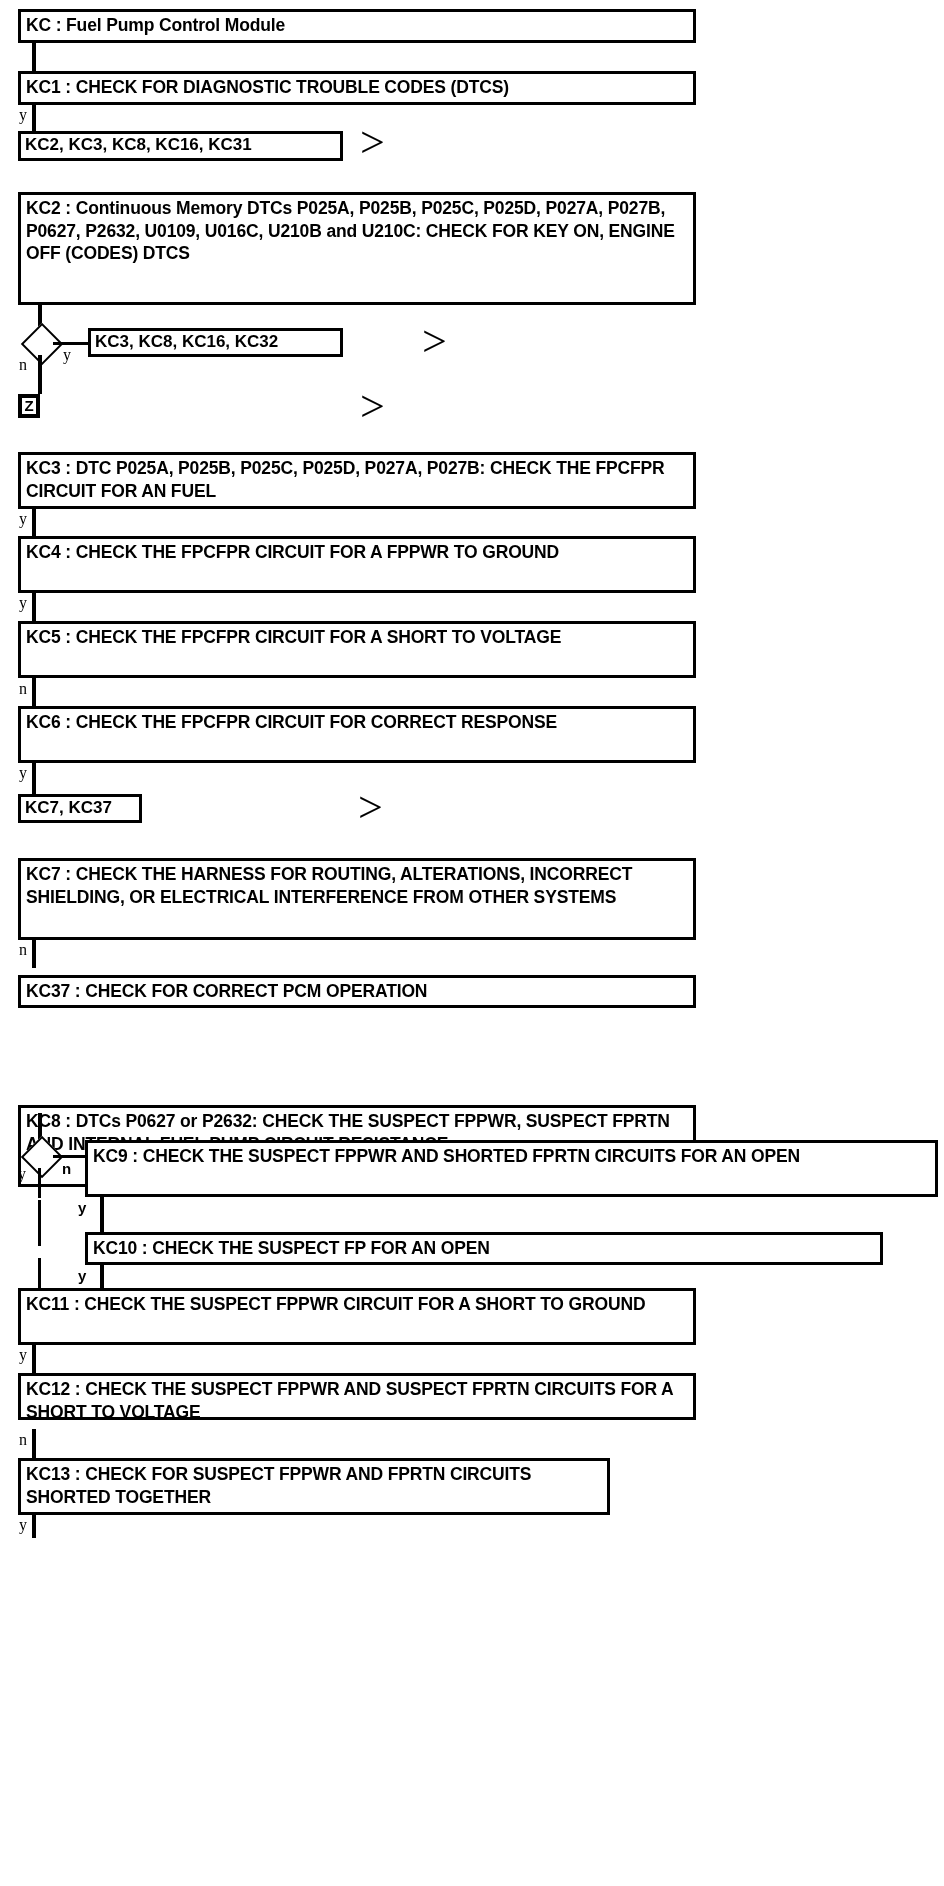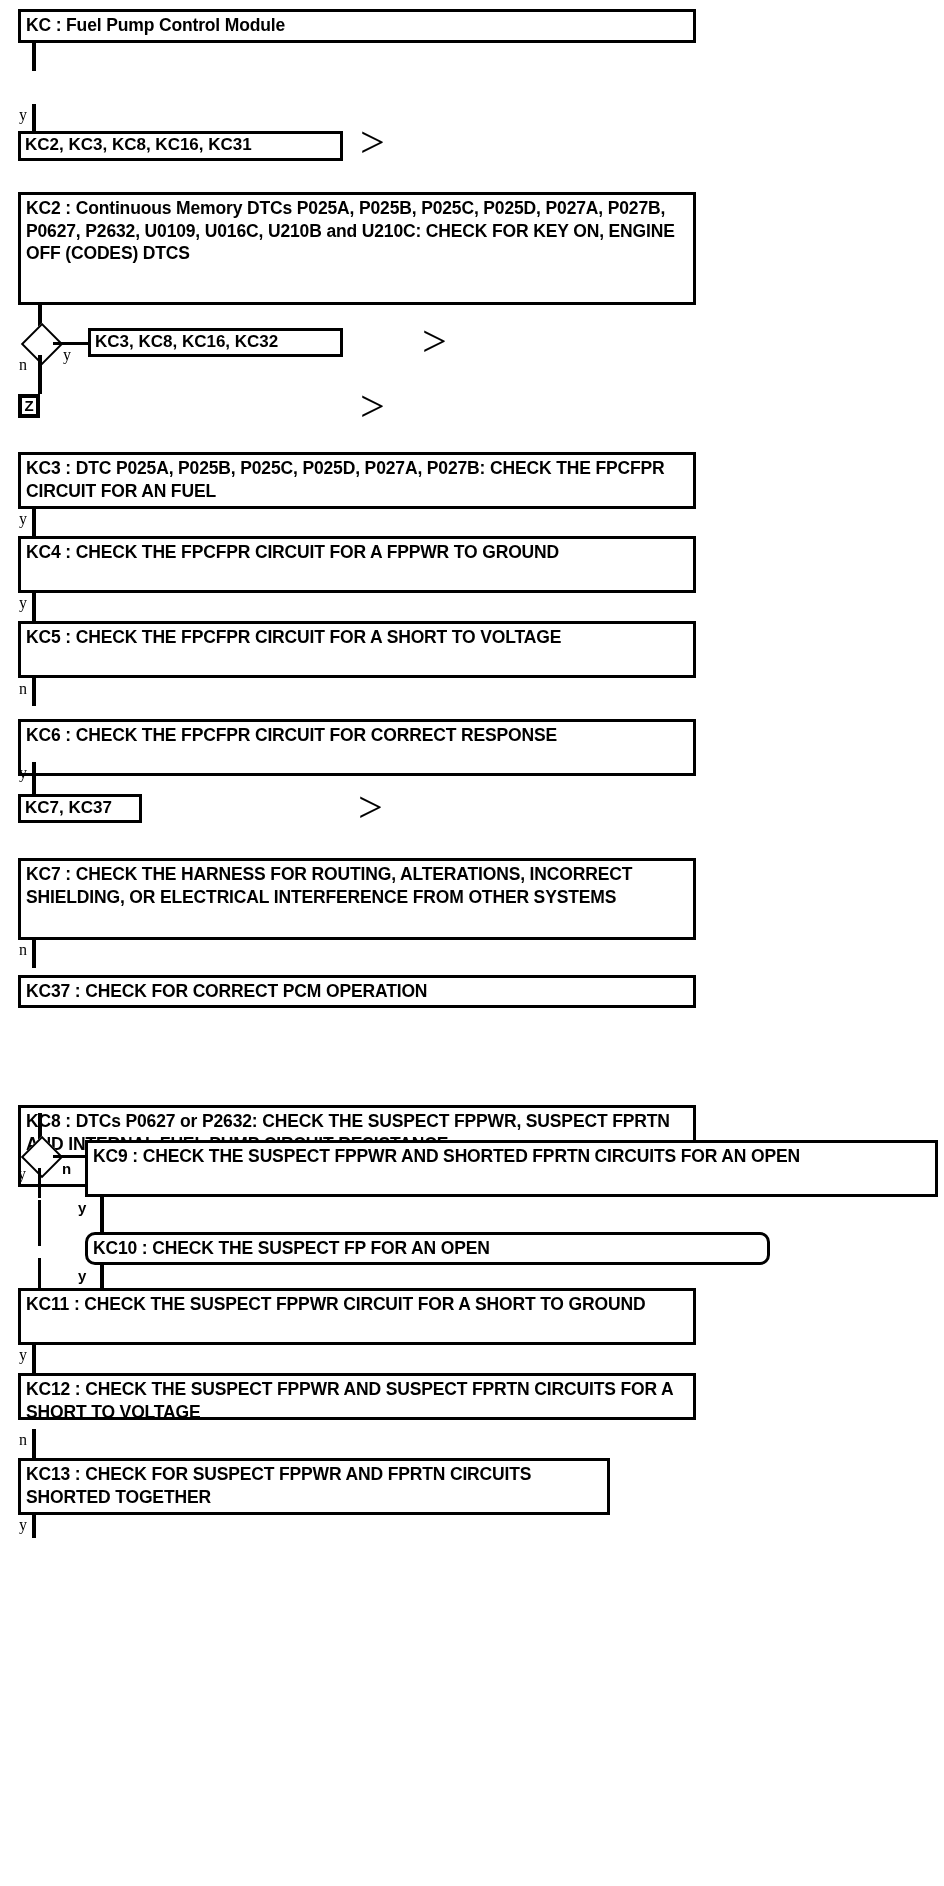--- a/index.html
+++ b/index.html
@@ -84,20 +84,21 @@
 </style>
 </head>
 <body>
 
 <div id="flow">
 
   <div class="node" style="left:18px;top:9px;width:678px;height:34px;">KC : Fuel Pump Control Module</div>
 
   <div class="vline" style="left:32px;top:41px;height:30px;"></div>
 
+  <div class="node" style="left:18px;top:71px;width:678px;height:34px;">KC1 : CHECK FOR DIAGNOSTIC TROUBLE CODES (DTCS)</div>
 
   <div class="blabel" style="left:19px;top:107px;">y</div>
   <div class="vline" style="left:32px;top:104px;height:27px;"></div>
 
   <div class="ref" style="left:18px;top:131px;width:325px;height:30px;">KC2, KC3, KC8, KC16, KC31</div>
   <div class="chev" style="left:360px;top:121px;">&gt;</div>
 
   <div class="node" style="left:18px;top:192px;width:678px;height:113px;">KC2 : Continuous Memory DTCs P025A, P025B, P025C, P025D, P027A, P027B, P0627, P2632, U0109, U016C, U210B and U210C: CHECK FOR KEY ON, ENGINE OFF (CODES) DTCS</div>
 
   <div class="vline" style="left:38px;top:303px;height:26px;"></div>
@@ -118,21 +119,21 @@
   <div class="vline" style="left:32px;top:508px;height:28px;"></div>
 
   <div class="node" style="left:18px;top:536px;width:678px;height:57px;">KC4 : CHECK THE FPCFPR CIRCUIT FOR A FPPWR TO GROUND</div>
   <div class="blabel" style="left:19px;top:595px;">y</div>
   <div class="vline" style="left:32px;top:592px;height:29px;"></div>
 
   <div class="node" style="left:18px;top:621px;width:678px;height:57px;">KC5 : CHECK THE FPCFPR CIRCUIT FOR A SHORT TO VOLTAGE</div>
   <div class="blabel" style="left:19px;top:681px;">n</div>
   <div class="vline" style="left:32px;top:677px;height:29px;"></div>
 
-  <div class="node" style="left:18px;top:706px;width:678px;height:57px;margin-top:13px;">KC6 : CHECK THE FPCFPR CIRCUIT FOR CORRECT RESPONSE</div>
+  <div class="node" style="left:18px;top:706px;width:678px;height:57px;">KC6 : CHECK THE FPCFPR CIRCUIT FOR CORRECT RESPONSE</div>
   <div class="blabel" style="left:19px;top:765px;">y</div>
   <div class="vline" style="left:32px;top:762px;height:32px;"></div>
 
   <div class="ref" style="left:18px;top:794px;width:124px;height:29px;">KC7, KC37</div>
   <div class="chev" style="left:358px;top:786px;">&gt;</div>
 
   <div class="node" style="left:18px;top:858px;width:678px;height:82px;">KC7 : CHECK THE HARNESS FOR ROUTING, ALTERATIONS, INCORRECT SHIELDING, OR ELECTRICAL INTERFERENCE FROM OTHER SYSTEMS</div>
   <div class="blabel" style="left:19px;top:942px;">n</div>
   <div class="vline" style="left:32px;top:939px;height:29px;"></div>
 
@@ -148,21 +149,21 @@
   <div class="blabel" style="left:18px;top:1166px;">y</div>
 
   <div class="vthin" style="left:38px;top:1168px;height:30px;"></div>
   <div class="vthin" style="left:38px;top:1200px;height:46px;"></div>
   <div class="vthin" style="left:38px;top:1258px;height:40px;"></div>
 
   <div class="node" style="left:85px;top:1140px;width:853px;height:57px;">KC9 : CHECK THE SUSPECT FPPWR AND SHORTED FPRTN CIRCUITS FOR AN OPEN</div>
   <div class="blabel bold" style="left:78px;top:1200px;">y</div>
   <div class="vline" style="left:100px;top:1196px;height:36px;"></div>
 
-  <div class="node" style="left:85px;top:1232px;width:685px;height:33px;border-radius:10px;">KC10 : CHECK THE SUSPECT FP FOR AN OPEN</div>
+  <div class="node" style="left:85px;top:1232px;width:798px;height:33px;">KC10 : CHECK THE SUSPECT FP FOR AN OPEN</div>
   <div class="blabel bold" style="left:78px;top:1268px;">y</div>
   <div class="vline" style="left:100px;top:1264px;height:34px;"></div>
 
   <div class="node" style="left:18px;top:1288px;width:678px;height:57px;">KC11 : CHECK THE SUSPECT FPPWR CIRCUIT FOR A SHORT TO GROUND</div>
   <div class="blabel" style="left:19px;top:1347px;">y</div>
   <div class="vline" style="left:32px;top:1344px;height:29px;"></div>
 
   <div class="node" style="left:18px;top:1373px;width:678px;height:47px;">KC12 : CHECK THE SUSPECT FPPWR AND SUSPECT FPRTN CIRCUITS FOR A SHORT TO VOLTAGE</div>
   <div class="blabel" style="left:19px;top:1432px;">n</div>
   <div class="vline" style="left:32px;top:1429px;height:29px;"></div>

